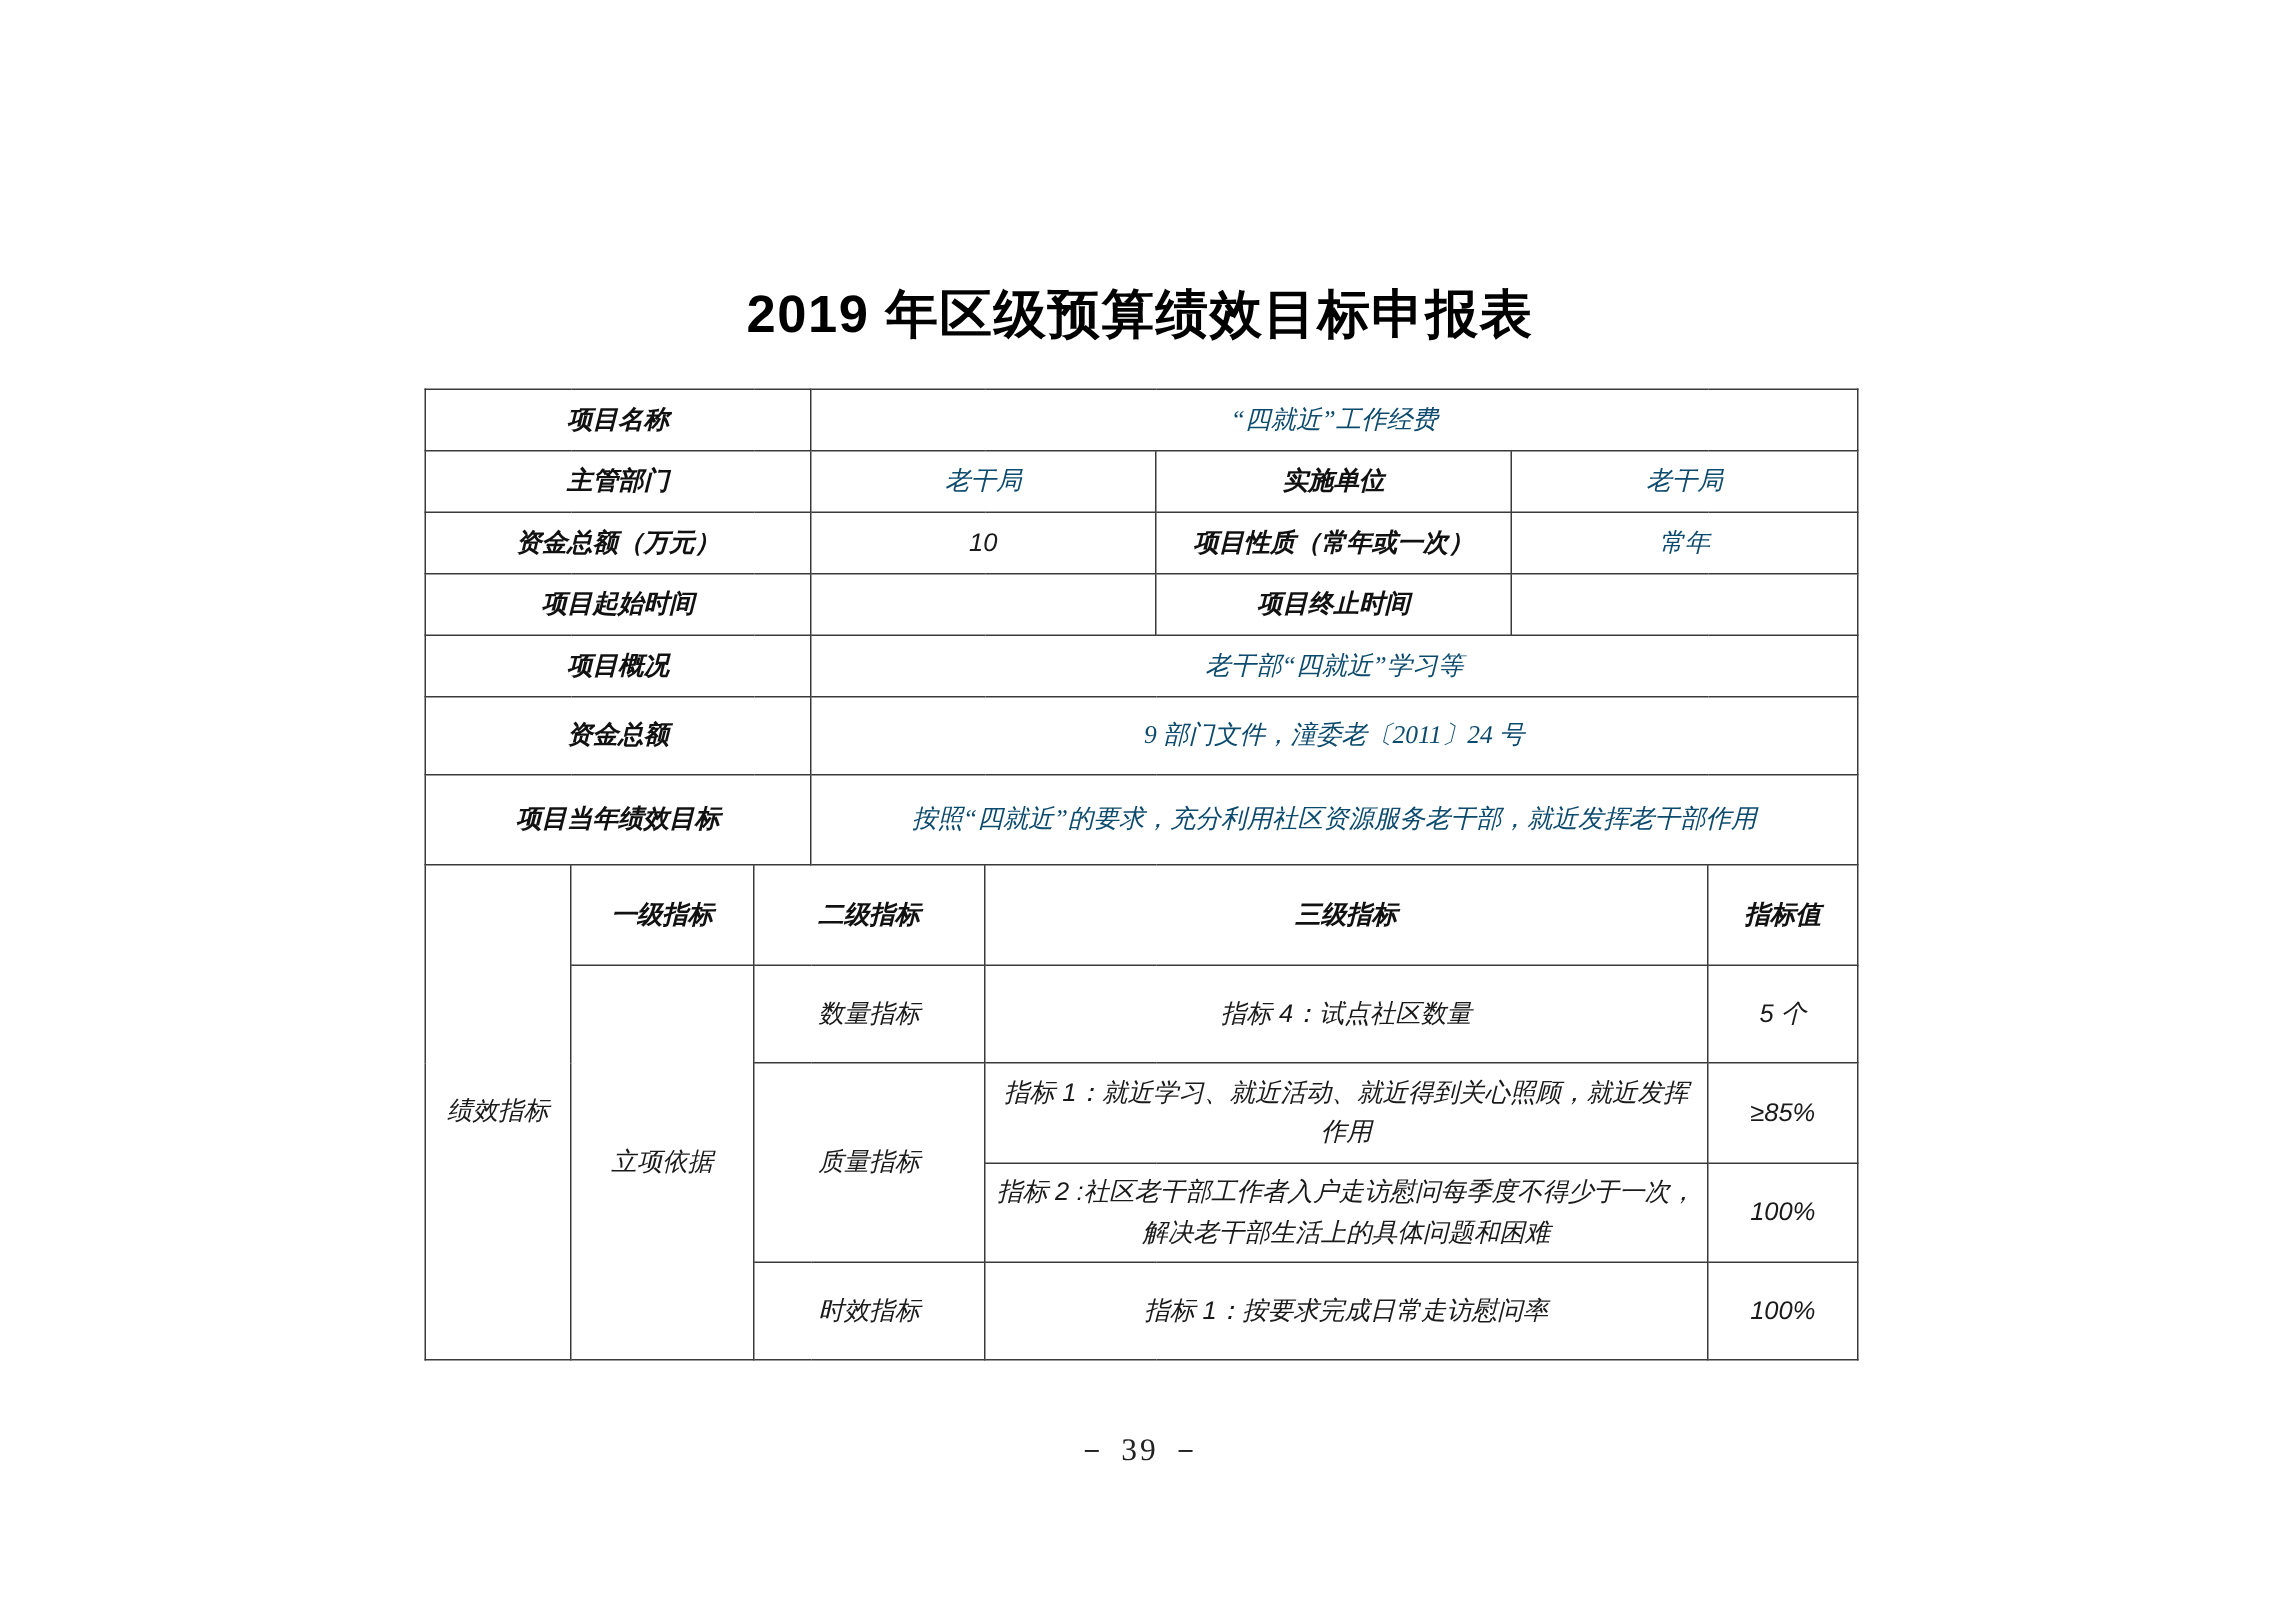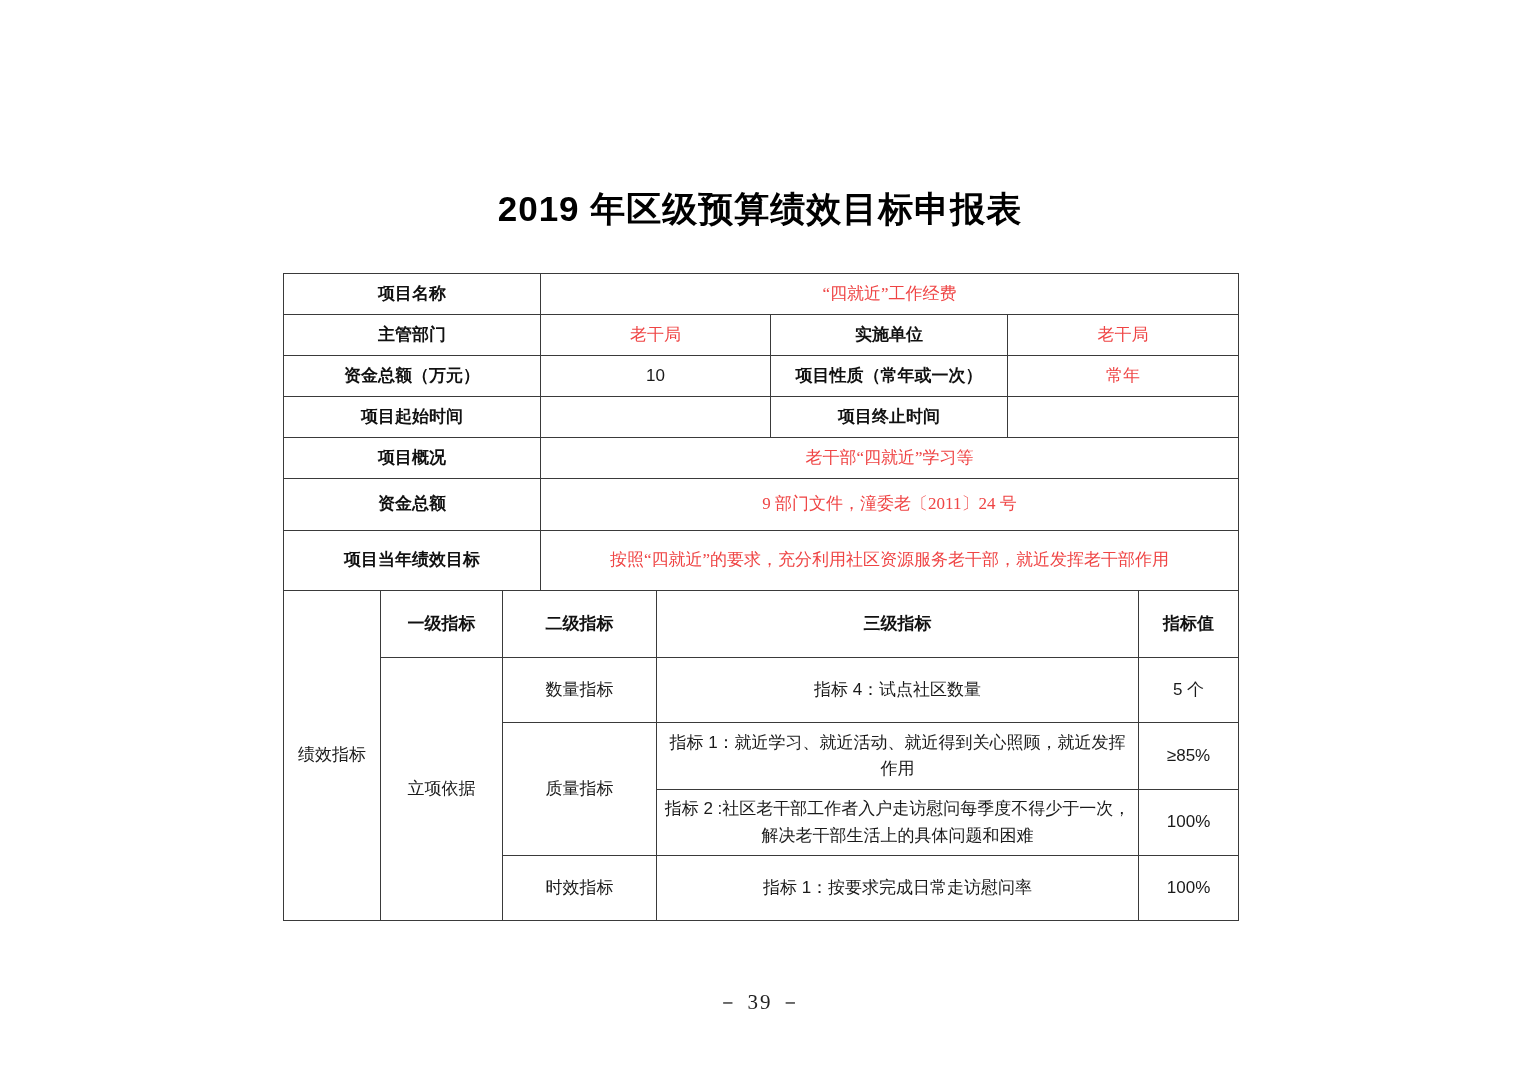--- a/index.html
+++ b/index.html
@@ -25,58 +25,58 @@
     text-align: center;
     font-family: "Liberation Sans", sans-serif;
     font-size: 35px;
     font-weight: bold;
     letter-spacing: 1px;
     color: #000000;
   }
   table.main-table {
     position: absolute;
     left: 283px;
-    top: 273px;
+    top: 259px;
     width: 955px;
     border-collapse: collapse;
     table-layout: fixed;
+    font-style: italic;
   }
   table.main-table td {
     border: 1px solid #3a3a3a;
     text-align: center;
     vertical-align: middle;
     font-size: 17px;
     line-height: 1.55;
     padding: 2px 6px;
     overflow: hidden;
     word-break: break-all;
   }
   .h41 { height: 41px; }
   .h52 { height: 52px; }
   .h60 { height: 60px; }
   .h65 { height: 65px; }
   .h66 { height: 66px; }
   .h67 { height: 67px; }
   .heiti   { font-family: "Liberation Sans", sans-serif; font-weight: 500; color: #1a1a1a; }
   .heiti-b { font-family: "Liberation Sans", sans-serif; font-weight: bold;  color: #111111; }
-  .song    { font-family: "Liberation Serif", serif; color: #ef4444; }
+  .song    { font-family: "Liberation Serif", serif; color: #0c4a6e; }
   td.left  { text-align: left; padding-left: 12px; padding-right: 12px; }
   td.vleft { text-align: left; padding-left: 8px; margin-left: 44px; }
   td.vright{ text-align: right; padding-right: 10px; }
   .page-number {
     position: absolute;
     top: 952px;
     left: 0;
     width: 100%;
     text-align: center;
     font-family: "Liberation Serif", serif;
     font-size: 21px;
     color: #222222;
     letter-spacing: 2px;
-    margin-top: 36px;
   }
 </style>
 </head>
 <body>
 
 <div class="page">
 
   <h1 class="doc-title">2019 年区级预算绩效目标申报表</h1>
 
   <table class="main-table">

